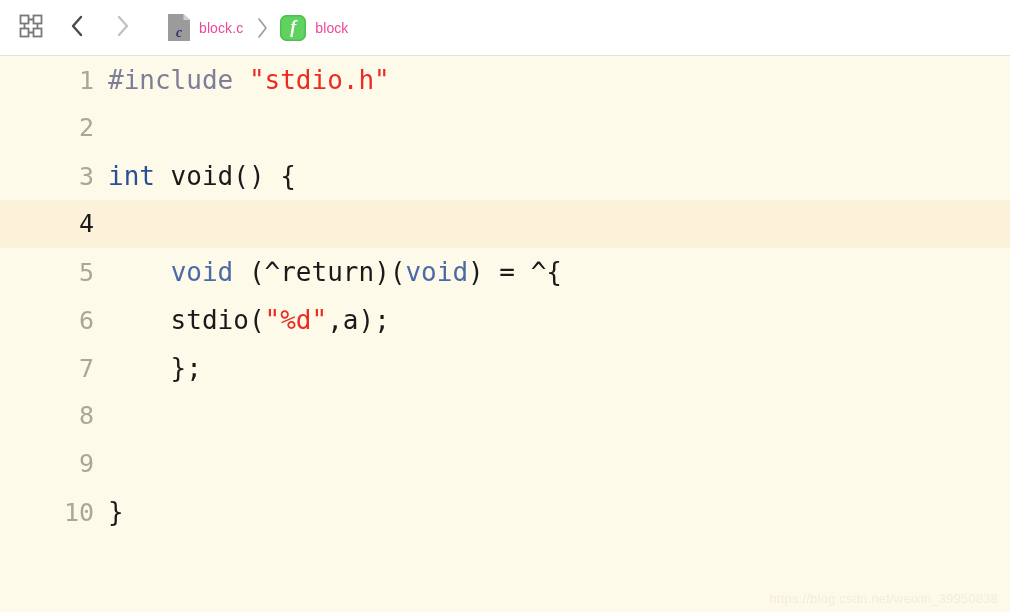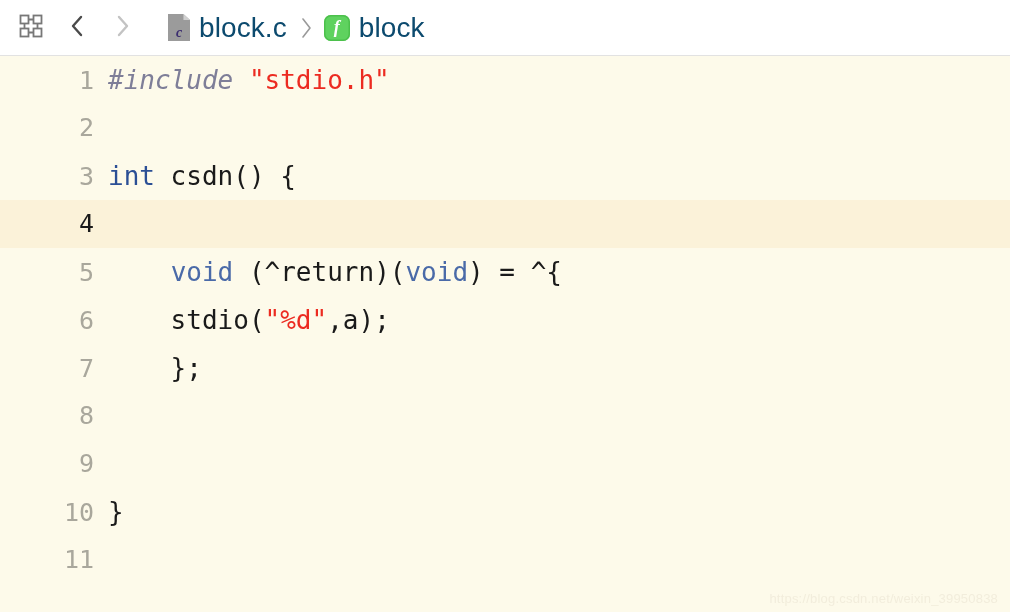--- a/index.html
+++ b/index.html
@@ -48,22 +48,22 @@
     margin-left: 22px;
     gap: 0;
   }
   .crumb {
     display: flex;
     align-items: center;
     gap: 9px;
     padding: 2px 2px;
   }
   .crumb-label {
-    font-size: 28px;
-    color: #0c4a6e;
+    font-size: 14px;
+    color: #ec4899;
     letter-spacing: .1px;
     white-space: nowrap;
   }
   .crumb-sep {
     margin: 0 9px 0 11px;
     display: flex;
     align-items: center;
   }
 
   
@@ -155,21 +155,21 @@
   .src {
     flex: 1 1 auto;
     font-size: 26px;
     line-height: 48px;
     color: #1a1a1a;
     white-space: pre;
     letter-spacing: 0;
   }
 
   
-  .t-pre  { color: #7e7e98; font-style: italic; }
+  .t-pre  { color: #7e7e98; }
   .t-str  { color: #ec2b21; }
   .t-kw   { color: #2b4f95; }
   .t-kw2  { color: #4a6aa8; }
   .t-num  { color: #2b4f95; }
   .t-pln  { color: #1a1a1a; }
 
   .watermark {
     position: absolute;
     right: 12px;
     bottom: 6px;
@@ -246,21 +246,21 @@
       <div class="code-line">
         <div class="ln">1</div>
         <div class="src"><span class="t-pre">#include </span><span class="t-str">"stdio.h"</span></div>
       </div>
       <div class="code-line">
         <div class="ln">2</div>
         <div class="src"></div>
       </div>
       <div class="code-line">
         <div class="ln">3</div>
-        <div class="src"><span class="t-kw">int</span><span class="t-pln"> csdn() {</span></div>
+        <div class="src"><span class="t-kw">int</span><span class="t-pln"> void() {</span></div>
       </div>
       <div class="code-line active">
         <div class="ln">4</div>
       </div>
       <div class="code-line">
         <div class="ln">5</div>
         <div class="src"><span class="t-pln">    </span><span class="t-kw2">void</span><span class="t-pln"> (^return)(</span><span class="t-kw2">void</span><span class="t-pln">) = ^{</span></div>
       </div>
       <div class="code-line">
         <div class="ln">6</div>
@@ -272,20 +272,16 @@
       </div>
       <div class="code-line">
         <div class="ln">8</div>
       </div>
       <div class="code-line">
         <div class="ln">9</div>
       </div>
       <div class="code-line">
         <div class="ln">10</div>
         <div class="src"><span class="t-pln">}</span></div>
-      </div>
-      <div class="code-line">
-        <div class="ln">11</div>
-        <div class="src"></div>
       </div>
     </div>
   <div class="watermark">https://blog.csdn.net/weixin_39950838</div>
 </div>
 
 </body></html>

